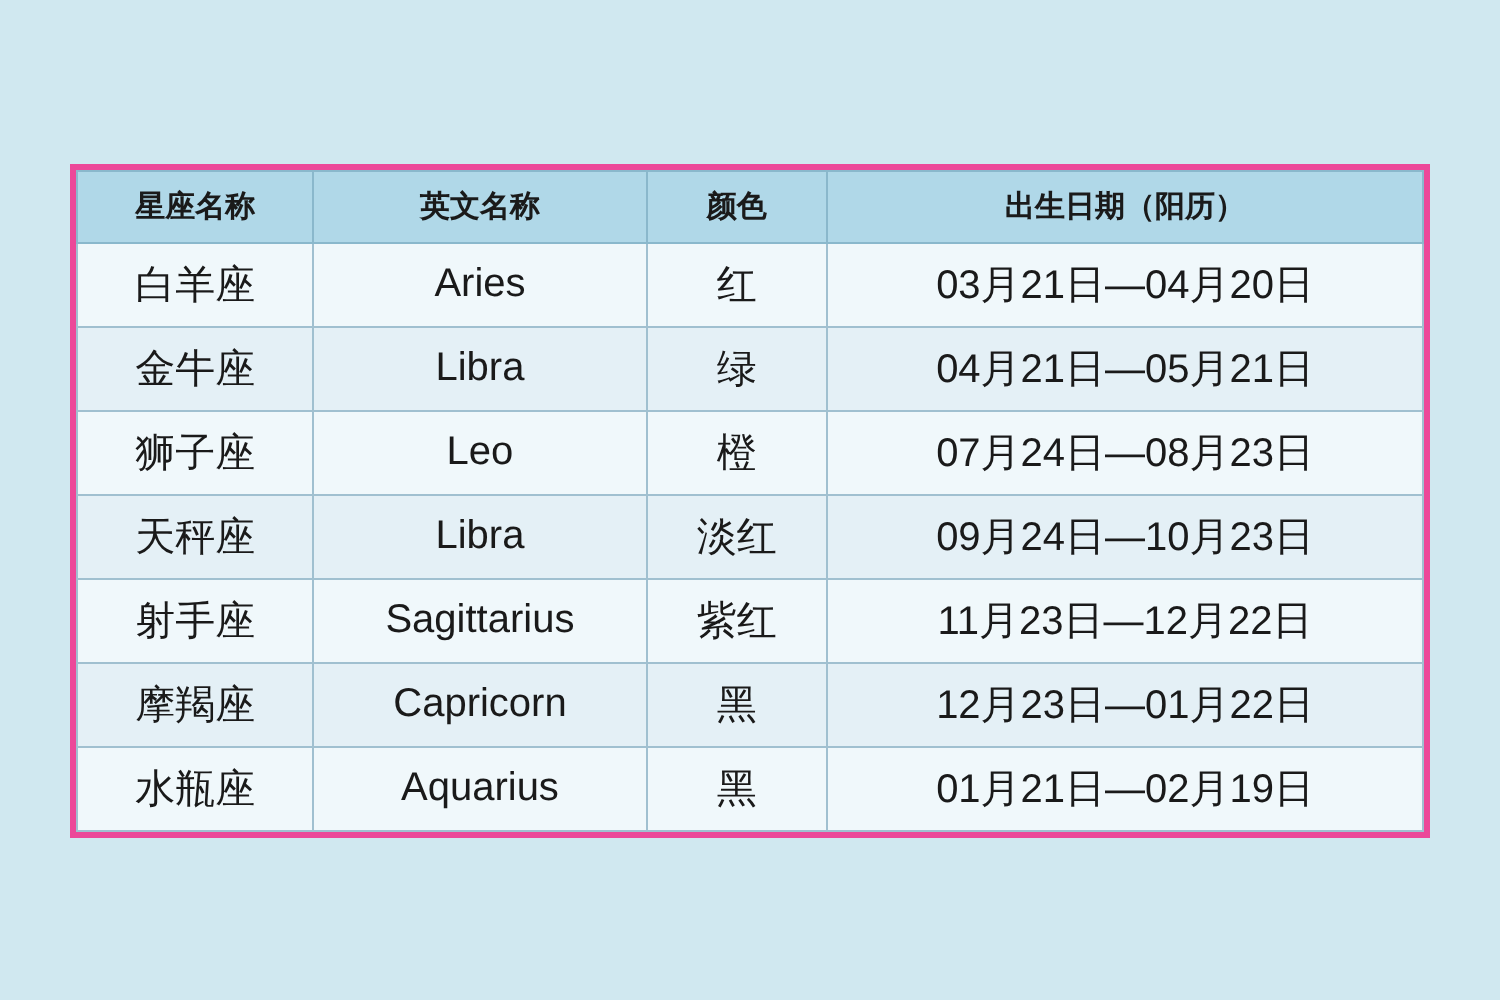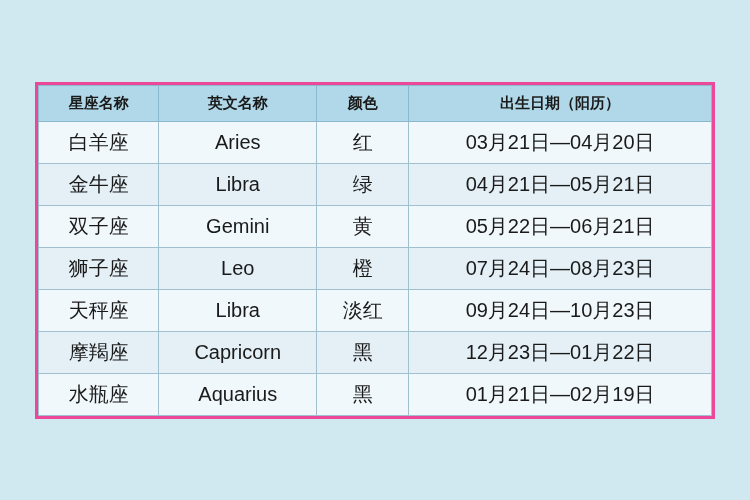--- a/index.html
+++ b/index.html
@@ -62,36 +62,36 @@
           <td>红</td>
           <td>03月21日—04月20日</td>
         </tr>
         <tr>
           <td>金牛座</td>
           <td>Libra</td>
           <td>绿</td>
           <td>04月21日—05月21日</td>
         </tr>
         <tr>
-          <td>双子座</td>
-          <td>Gemini</td>
-          <td>黄</td>
-          <td>05月22日—06月21日</td>
-        </tr>
-        <tr>
           <td>狮子座</td>
           <td>Leo</td>
           <td>橙</td>
           <td>07月24日—08月23日</td>
         </tr>
         <tr>
           <td>天秤座</td>
           <td>Libra</td>
           <td>淡红</td>
           <td>09月24日—10月23日</td>
+        </tr>
+        <tr>
+          <td>射手座</td>
+          <td>Sagittarius</td>
+          <td>紫红</td>
+          <td>11月23日—12月22日</td>
         </tr>
         <tr>
           <td>摩羯座</td>
           <td>Capricorn</td>
           <td>黑</td>
           <td>12月23日—01月22日</td>
         </tr>
         <tr>
           <td>水瓶座</td>
           <td>Aquarius</td>

